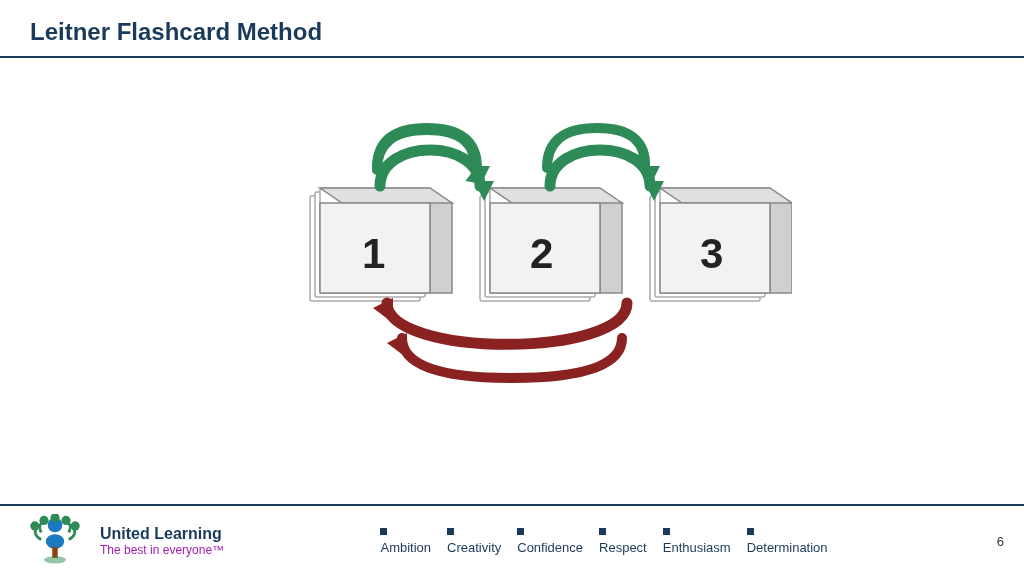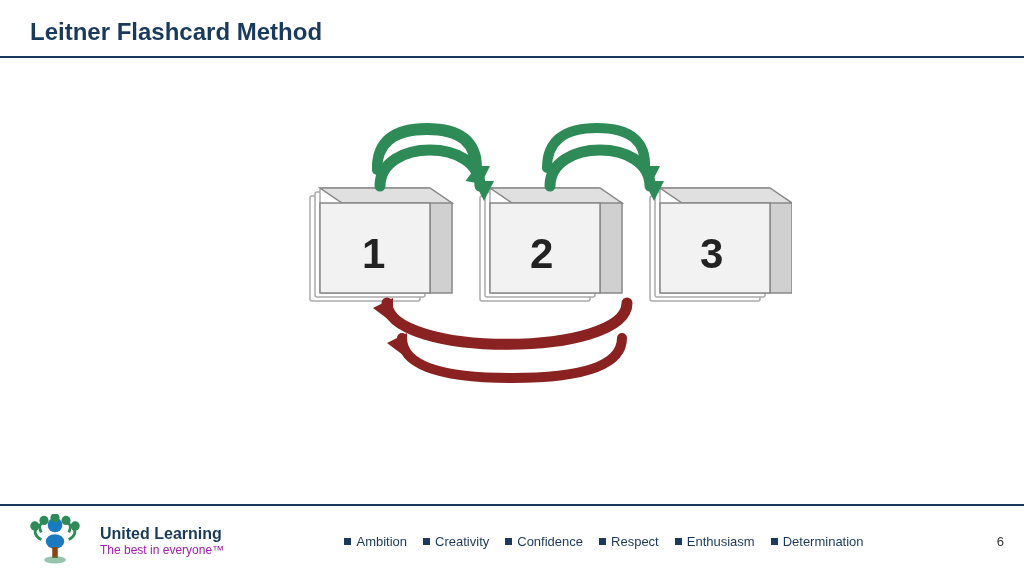--- a/index.html
+++ b/index.html
@@ -76,23 +76,24 @@
       display: flex;
       align-items: center;
       gap: 0;
       flex: 1;
       justify-content: center;
       flex-wrap: nowrap;
     }
 
     .footer-value {
       display: flex;
-      align-items: center;
+      align-items: flex-start;
       gap: 5px;
       margin: 0 8px;
+      flex-direction: column;
     }
 
     .footer-value-dot {
       width: 7px;
       height: 7px;
       background: #1a3a5c;
       display: inline-block;
       flex-shrink: 0;
     }
 

